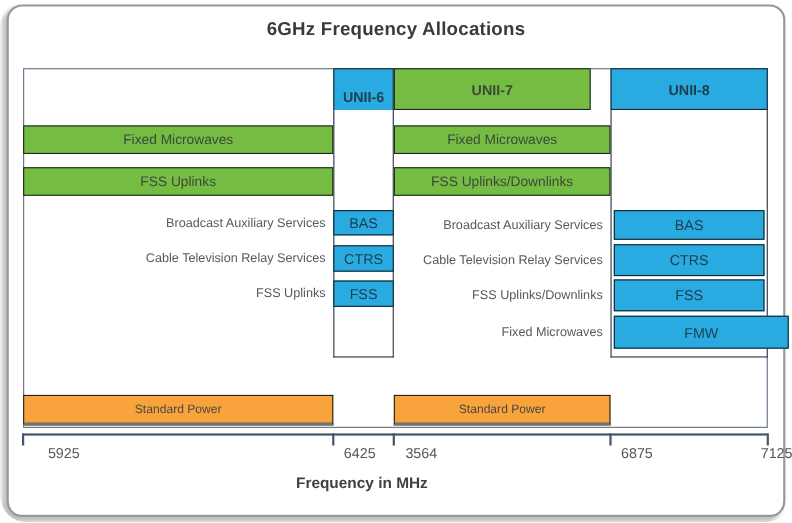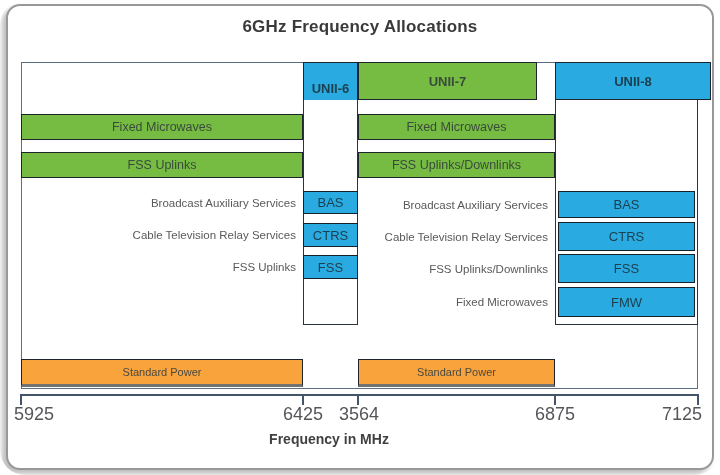--- a/index.html
+++ b/index.html
@@ -21,55 +21,55 @@
   .rowbar{font-size:12.5px;font-weight:500;}
   .col{position:absolute;background:#ffffff;box-sizing:border-box;
        border:1px solid #2A3440;border-top:none;}
   .bluebox{position:absolute;display:flex;align-items:center;justify-content:center;
            box-sizing:border-box;border:1px solid #15212B;background:#29ABE2;
            color:#1C4050;font-size:13px;font-weight:500;}
   .glabel{position:absolute;display:flex;align-items:center;justify-content:flex-end;
           color:#58595B;font-size:11.5px;}
   .powerbar{font-size:11px;font-weight:500;border-bottom:3px solid #737373;}
   .axis{position:absolute;background:#44546A;}
-  .ticklabel{position:absolute;width:60px;text-align:center;color:#55565A;font-size:18px;}
+  .ticklabel{position:absolute;width:60px;text-align:center;color:#55565A;font-size:13px;padding-left:24px;}
   .axistitle{position:absolute;text-align:center;font-size:14px;font-weight:bold;color:#414042;}
 </style>
 </head>
 <body>
 
 <div class="stage">
 
   <div class="card"></div>
 
   <div class="title">6GHz Frequency Allocations</div>
 
   <div class="frame"></div>
 
   <div class="bar blue hdr" style="left:303px;top:62px;width:55px;height:53px;">UNII-6</div>
   <div class="bar green hdr" style="left:358px;top:62px;width:179px;height:38px;">UNII-7</div>
-  <div class="bar blue hdr" style="left:555px;top:62px;width:156px;height:38px;">UNII-8</div>
+  <div class="bar blue hdr" style="left:555px;top:62px;width:143px;height:38px;">UNII-8</div>
 
   <div class="col" style="left:303px;top:100px;width:55px;height:225px;"></div>
   <div class="col" style="left:555px;top:100px;width:143px;height:225px;"></div>
 
   <div class="bar green rowbar" style="left:21px;top:114px;width:282px;height:26px;">Fixed Microwaves</div>
   <div class="bar green rowbar" style="left:358px;top:114px;width:197px;height:26px;">Fixed Microwaves</div>
 
   <div class="bar green rowbar" style="left:21px;top:152px;width:282px;height:26px;">FSS Uplinks</div>
   <div class="bar green rowbar" style="left:358px;top:152px;width:197px;height:26px;">FSS Uplinks/Downlinks</div>
 
   <div class="bluebox" style="left:303px;top:191px;width:55px;height:23px;">BAS</div>
   <div class="bluebox" style="left:303px;top:223px;width:55px;height:24px;">CTRS</div>
   <div class="bluebox" style="left:303px;top:255px;width:55px;height:24px;">FSS</div>
 
   <div class="bluebox" style="left:558px;top:191px;width:137px;height:27px;">BAS</div>
   <div class="bluebox" style="left:558px;top:222px;width:137px;height:29px;">CTRS</div>
   <div class="bluebox" style="left:558px;top:254px;width:137px;height:29px;">FSS</div>
-  <div class="bluebox" style="left:558px;top:287px;width:137px;height:30px;">FMW</div>
+  <div class="bluebox" style="left:558px;top:287px;width:159px;height:30px;">FMW</div>
 
   <div class="glabel" style="left:21px;top:191px;width:275px;height:23px;">Broadcast Auxiliary Services</div>
   <div class="glabel" style="left:21px;top:223px;width:275px;height:24px;">Cable Television Relay Services</div>
   <div class="glabel" style="left:21px;top:255px;width:275px;height:24px;">FSS Uplinks</div>
 
   <div class="glabel" style="left:358px;top:191px;width:190px;height:27px;">Broadcast Auxiliary Services</div>
   <div class="glabel" style="left:358px;top:222px;width:190px;height:29px;">Cable Television Relay Services</div>
   <div class="glabel" style="left:358px;top:254px;width:190px;height:29px;">FSS Uplinks/Downlinks</div>
   <div class="glabel" style="left:358px;top:287px;width:190px;height:30px;">Fixed Microwaves</div>
 

